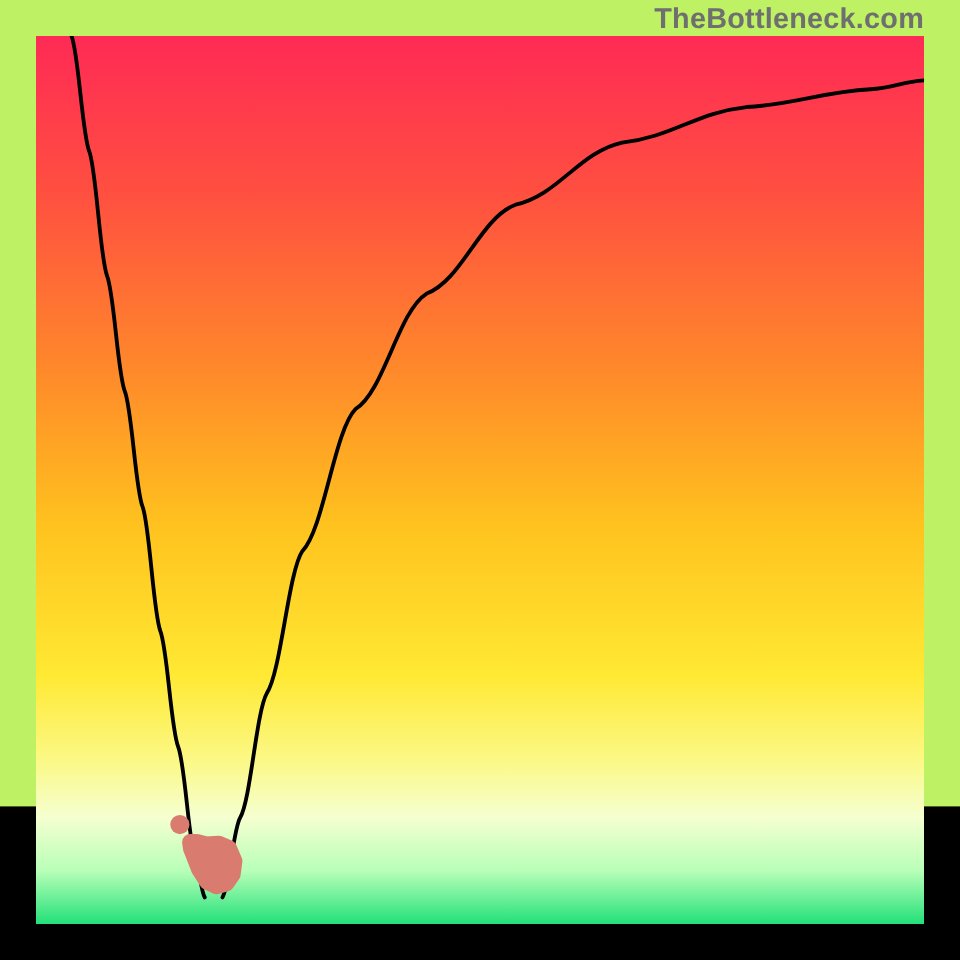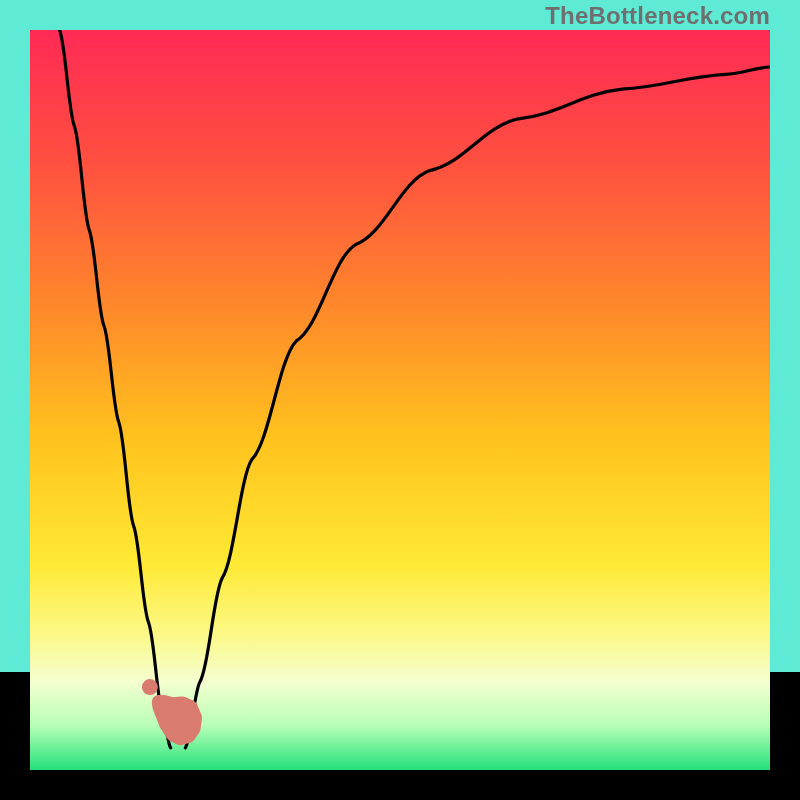--- a/index.html
+++ b/index.html
@@ -10,21 +10,21 @@
     background: #000;
     overflow: hidden;
     font-family: Arial, Helvetica, sans-serif;
   }
   .frame {
     position: absolute;
     left: 0;
     top: 0;
     width: 800px;
     height: 672px;
-    background: #5eead4;
+    background: #bef264;
   }
   .plot-area {
     position: absolute;
     left: 30px;
     top: 30px;
     width: 740px;
     height: 740px;
   }
   .watermark {
     position: absolute;

